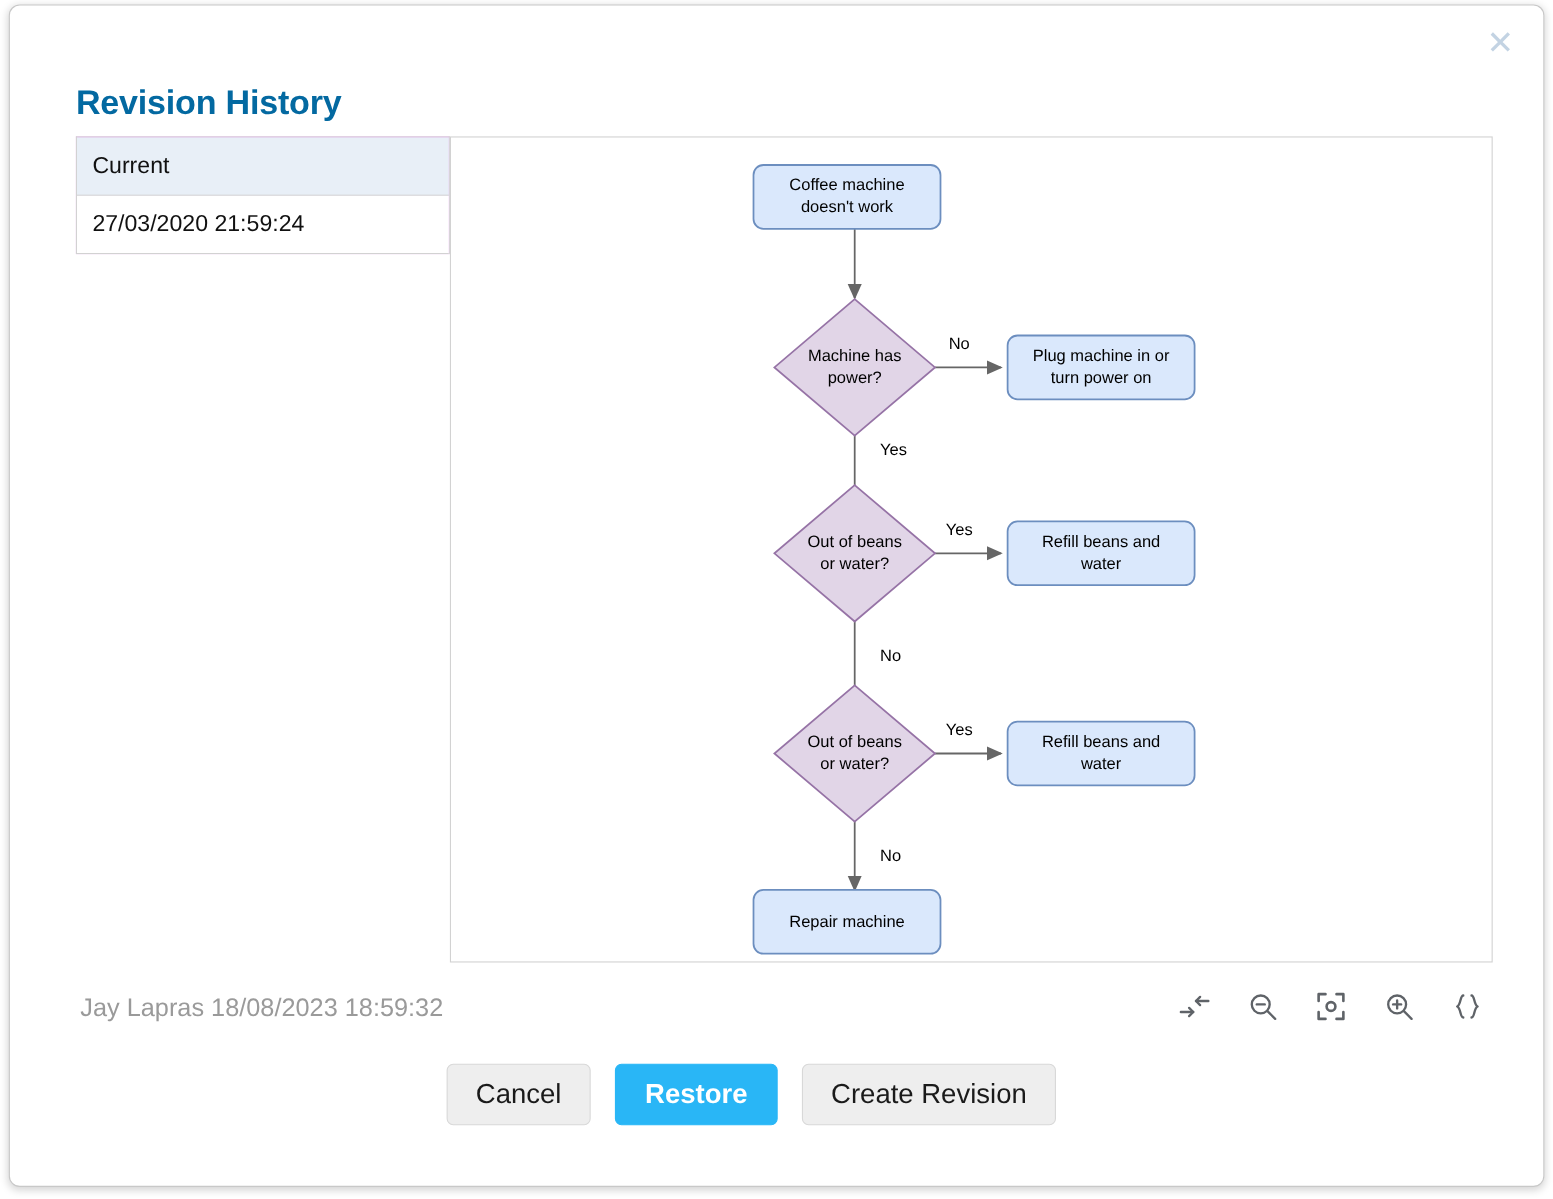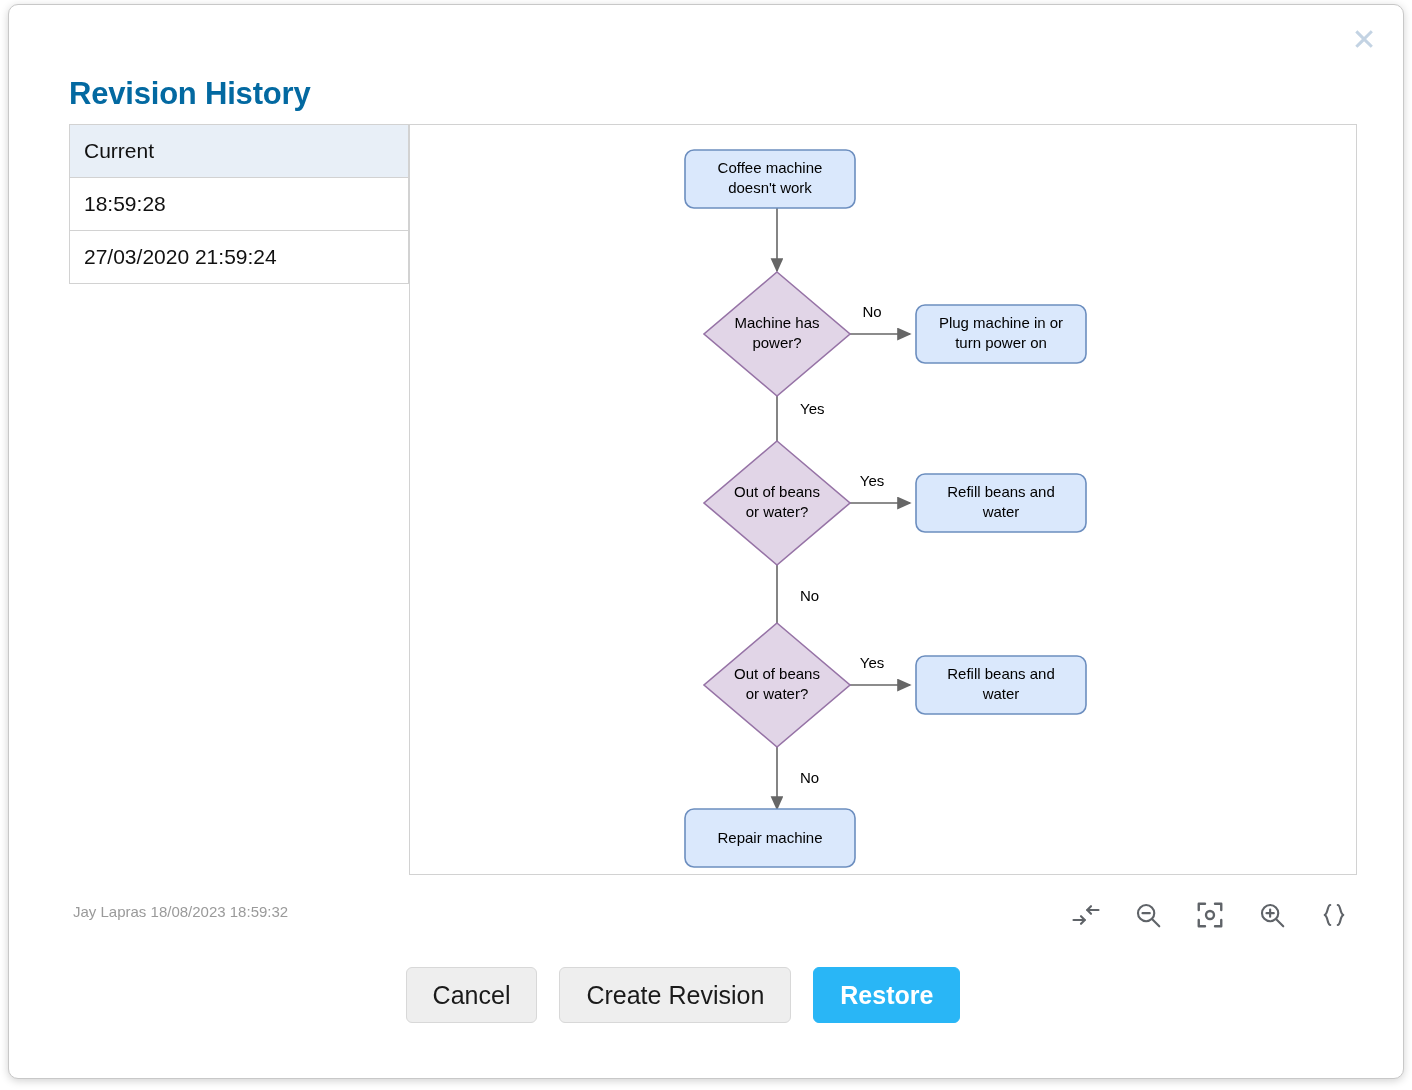--- a/index.html
+++ b/index.html
@@ -75,21 +75,21 @@
     border: 1px solid #d2d2d2;
     box-sizing: border-box;
     background: #ffffff;
     overflow: hidden;
   }
   .preview svg { display: block; }
   
   .meta {
     position: absolute;
     left: 64px; top: 898px;
-    font-size: 15px;
+    font-size: 23px;
     color: #9a9a9a;
   }
   .toolbar {
     position: absolute;
     right: 52px; top: 893px;
     display: flex;
     align-items: center;
     gap: 28px;
   }
   .tool-icon {
@@ -144,21 +144,20 @@
 
 <div id="screen">
   <div class="dialog">
 
     <div class="close-btn">✕</div>
 
     <div class="title">Revision History</div>
 
     <div class="rev-list">
       <div class="rev-item selected">Current</div>
-      <div class="rev-item">18:59:28</div>
       <div class="rev-item">27/03/2020 21:59:24</div>
     </div>
 
     <div class="preview">
       <svg width="946" height="749" viewBox="0 0 946 749" xmlns="http://www.w3.org/2000/svg">
         <defs>
           <marker id="arrow" markerWidth="10" markerHeight="10" refX="8" refY="4" orient="auto" markerUnits="strokeWidth">
             <path d="M0,0 L9,4 L0,8 z" fill="#666666"></path>
           </marker>
         </defs>
@@ -279,18 +278,18 @@
       <div class="tool-icon">
         <svg width="30" height="30" viewBox="0 0 24 24" fill="none" stroke="#5f6368" stroke-width="1.7" stroke-linecap="round" stroke-linejoin="round">
           <path d="M9,4 C6.6,4 7.4,10.6 4.6,12 C7.4,13.4 6.6,20 9,20"></path>
           <path d="M15,4 C17.4,4 16.6,10.6 19.4,12 C16.6,13.4 17.4,20 15,20"></path>
         </svg>
       </div>
     </div>
 
     <div class="actions">
       <div class="btn">Cancel</div>
+      <div class="btn primary">Restore</div>
       <div class="btn">Create Revision</div>
-      <div class="btn primary">Restore</div>
     </div>
 
   </div>
 </div>
 
 </body></html>

